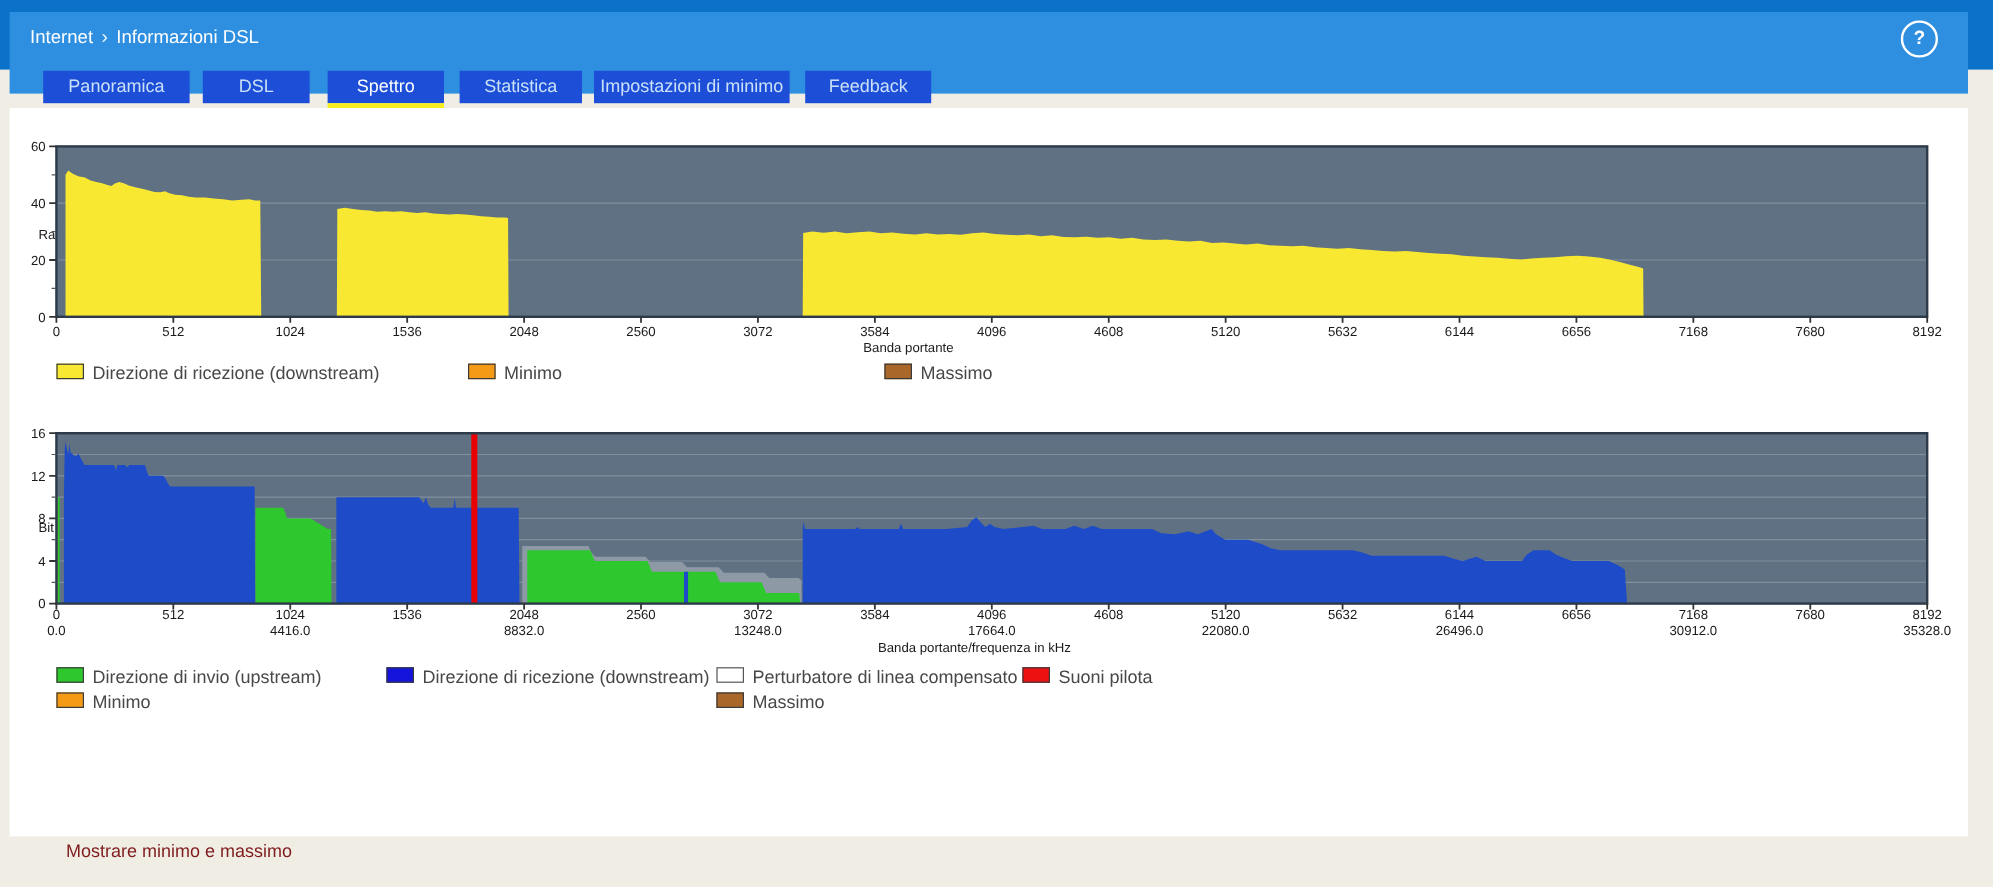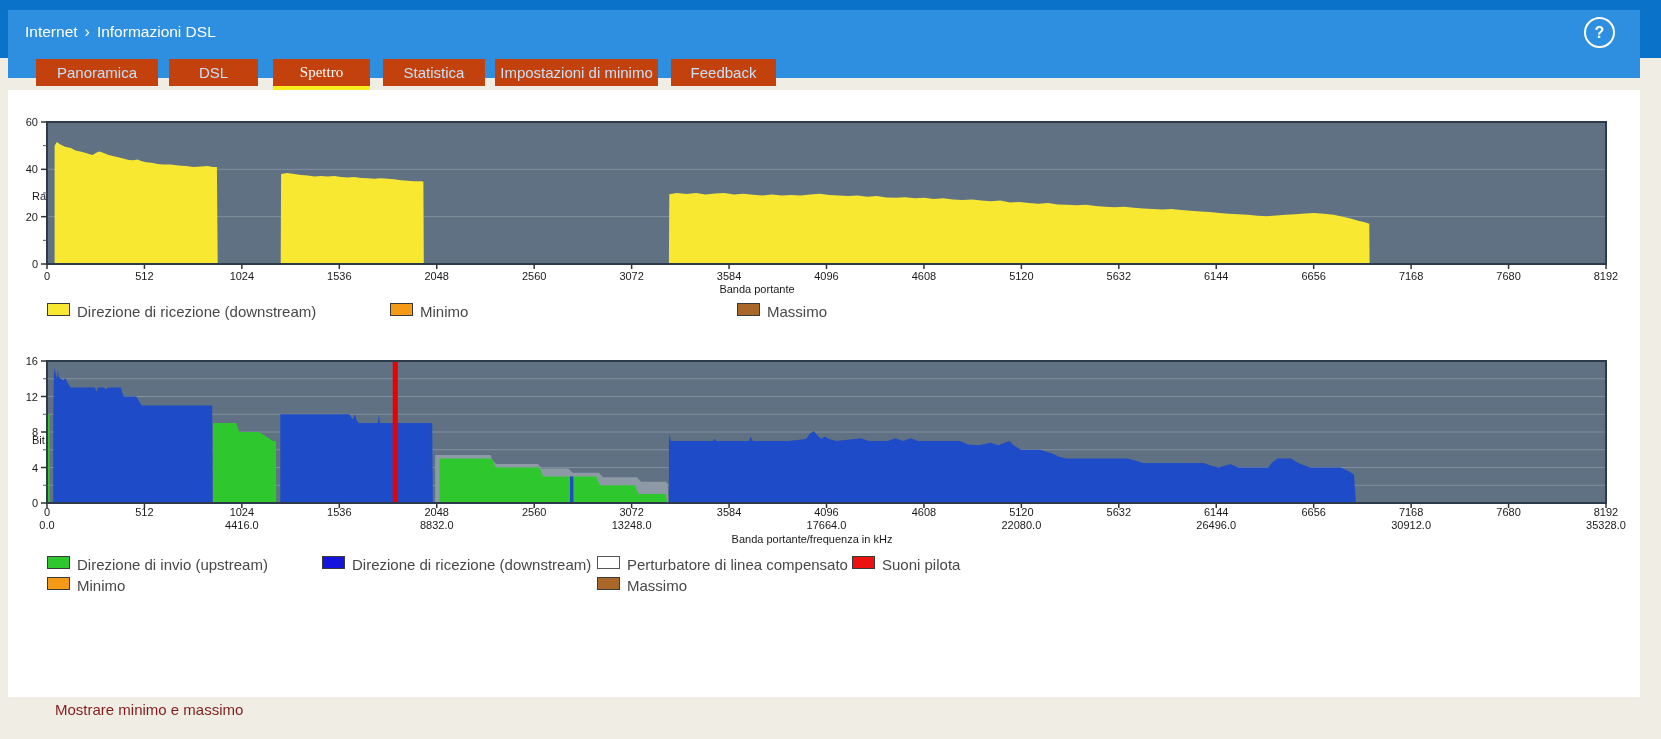--- a/index.html
+++ b/index.html
@@ -9,23 +9,23 @@
     font-family:"Liberation Sans", sans-serif;
   }
   .top-band{position:absolute;left:0;top:0;width:1661px;height:58px;background:#0a72c8;}
   .header-panel{position:absolute;left:8px;top:10px;width:1632px;height:68px;background:#2e8ee0;}
   .breadcrumb{position:absolute;left:17px;top:13px;color:#fff;font-size:15.5px;}
   .breadcrumb .sep{padding:0 7px;font-size:16px;opacity:.95;}
   .help{position:absolute;right:25px;top:7px;width:27px;height:27px;border:2px solid #fff;
         border-radius:50%;color:#fff;font-size:16px;font-weight:bold;text-align:center;
         line-height:27px;cursor:pointer;}
   .tabs{position:absolute;left:0;top:0;width:100%;height:100%;}
-  .tab{position:absolute;top:49px;height:27px;background:#c2410c;color:#c9e0f6;
+  .tab{position:absolute;top:49px;height:27px;background:#1d4ed8;color:#c9e0f6;
        font-size:15px;text-align:center;line-height:27px;cursor:pointer;}
-  .tab.active{color:#fff;font-family:Liberation Serif, serif;}
+  .tab.active{color:#fff;}
   .tab .underline{display:none;position:absolute;left:0;right:0;bottom:-4px;height:4px;background:#f8ee1d;}
   .tab.active .underline{display:block;}
   .card{position:absolute;left:8px;top:90px;width:1632px;height:607px;background:#fff;}
   .chart-title{position:absolute;left:24px;color:#1a1a1a;font-size:11px;}
   #chart1-title{top:100px;}
   #chart2-title{top:344px;}
   svg.chart{position:absolute;left:0;pointer-events:none;}
   #chart1{top:114px;}
   #chart2{top:338px;}
   .legend{position:absolute;left:0;width:1661px;height:18px;}

